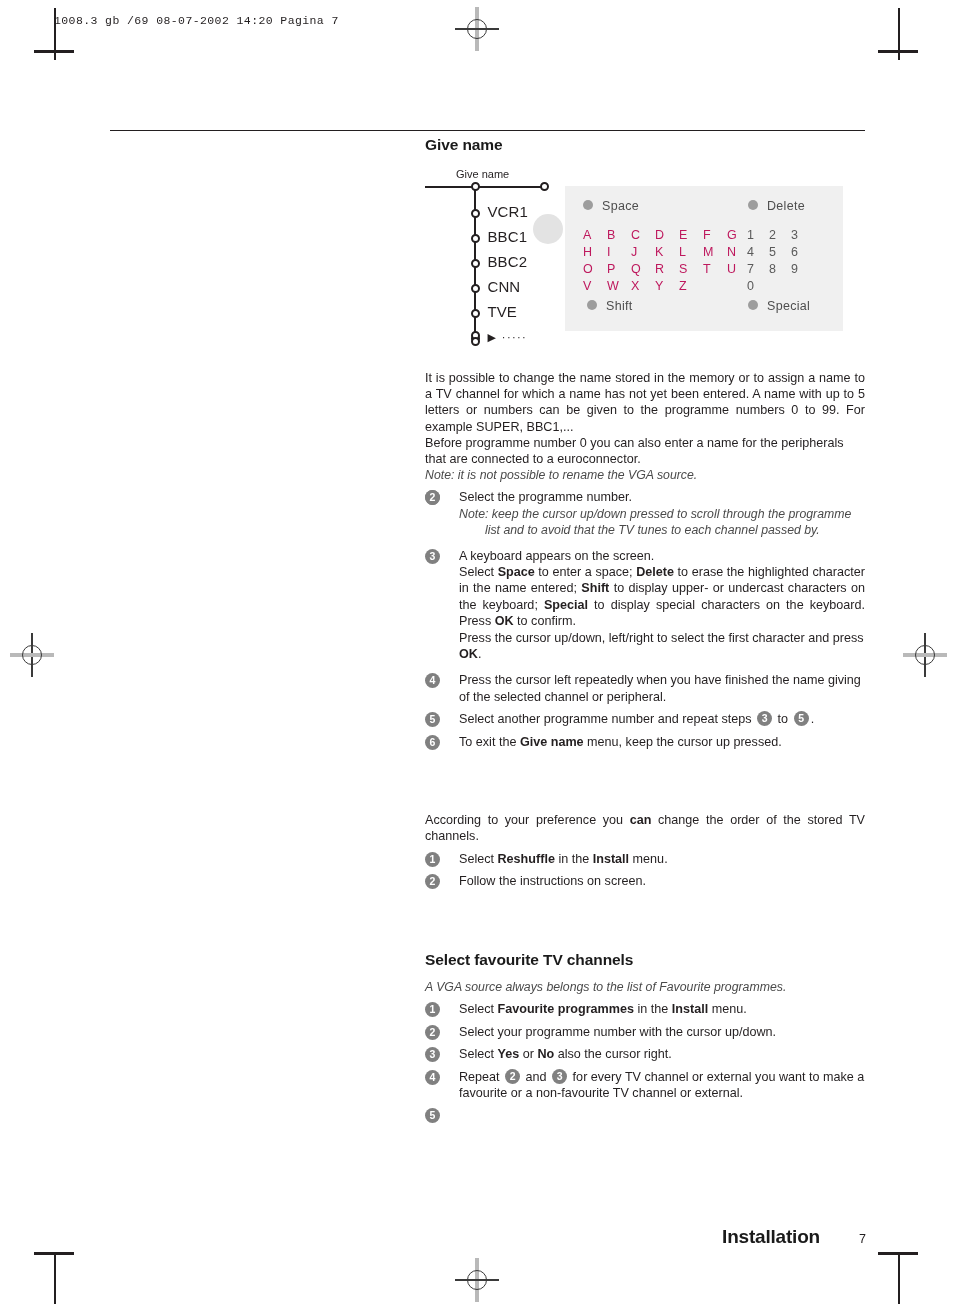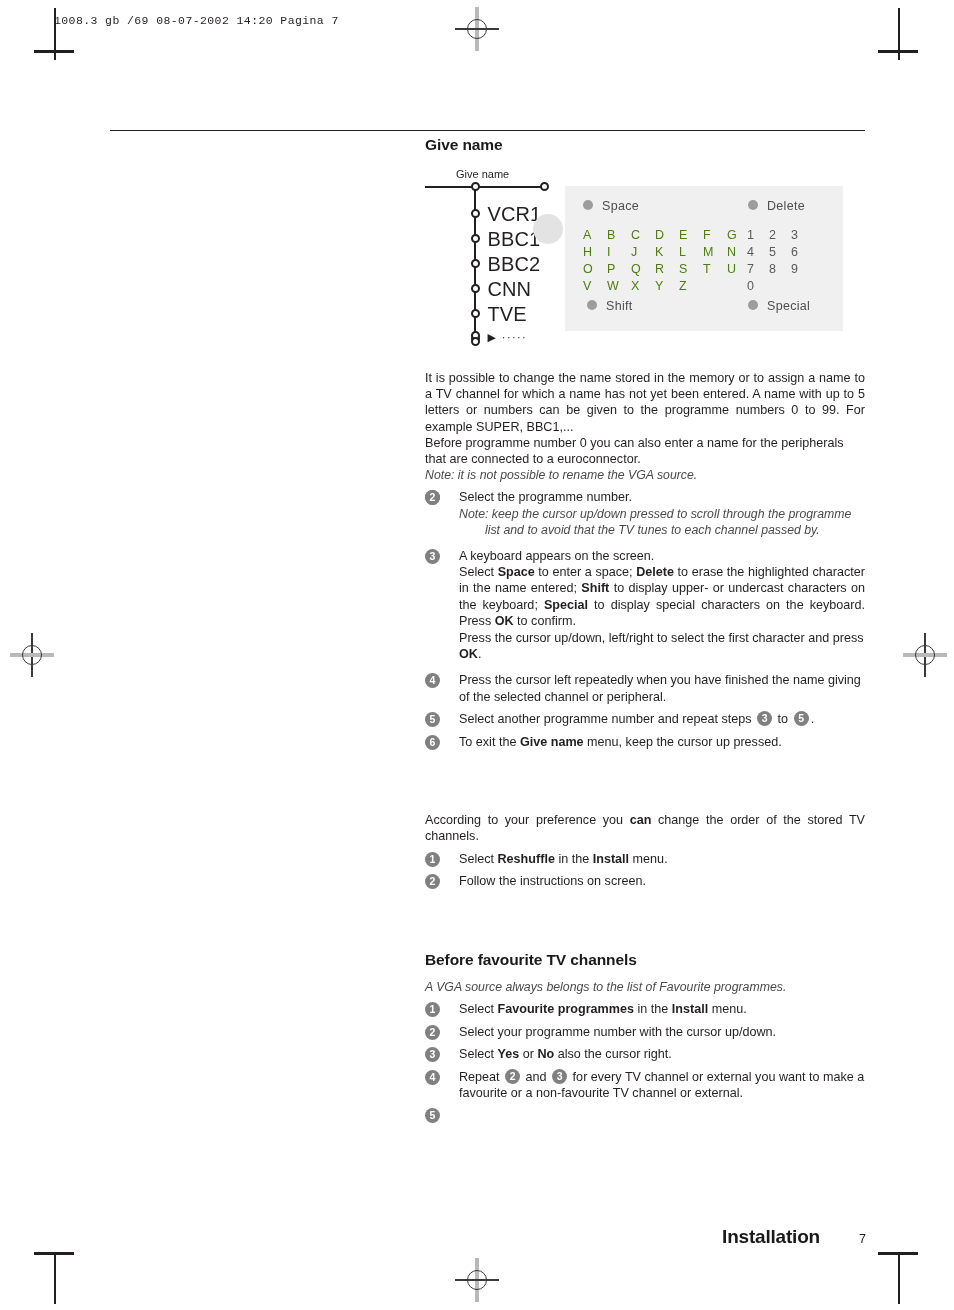--- a/index.html
+++ b/index.html
@@ -100,21 +100,21 @@
   }
   .row .dot {
     position: absolute; left: 0; top: 5px;
     width: 9px; height: 9px;
     border: 2px solid #231f20;
     border-radius: 50%;
     background: #ffffff;
   }
   .row .lbl {
     position: absolute; left: 17px; top: -1px;
-    font-size: 20px;
+    font-size: 15px;
     color: #231f20;
     letter-spacing: 0.1px;
   }
   .row .dots-lbl {
     position: absolute; left: 17px; top: 2px;
     font-size: 11px;
     color: #231f20;
     letter-spacing: 1.4px;
   }
 
@@ -167,21 +167,21 @@
 
   .b-space  { left: 18px;  }
   .b-delete { left: 183px; }
   .b-shift  { left: 22px;  }
   .b-special{ left: 183px; }
 
   .keygrid {
     position: absolute;
     left: 18px; top: 42px;
     font-size: 12.5px;
-    color: #4d7c0f;
+    color: #be185d;
   }
   .keygrid .krow { height: 17px; white-space: nowrap; }
   .keygrid .k {
     display: inline-block;
     width: 24px;
     text-align: left;
     letter-spacing: 0.2px;
   }
   .numgrid {
     position: absolute;
@@ -472,21 +472,21 @@
         <span><span>Select </span><b>Reshuffle</b><span> in the </span><b>Install</b><span> menu.</span></span>
       </div>
       <div class="step">
         <span class="num">2</span>
         <span>Follow the instructions on screen.</span>
       </div>
     </div>
 
     <div class="gap-lg"></div>
 
-    <h2 class="sec" style="margin-bottom:10px;">Before favourite TV channels</h2>
+    <h2 class="sec" style="margin-bottom:10px;">Select favourite TV channels</h2>
     <p class="note">A VGA source always belongs to the list of Favourite programmes.</p>
 
     <div class="steps">
       <div class="step">
         <span class="num">1</span>
         <span><span>Select </span><b>Favourite programmes</b><span> in the </span><b>Install</b><span> menu.</span></span>
       </div>
       <div class="step">
         <span class="num">2</span>
         <span>Select your programme number with the cursor up/down.</span>

